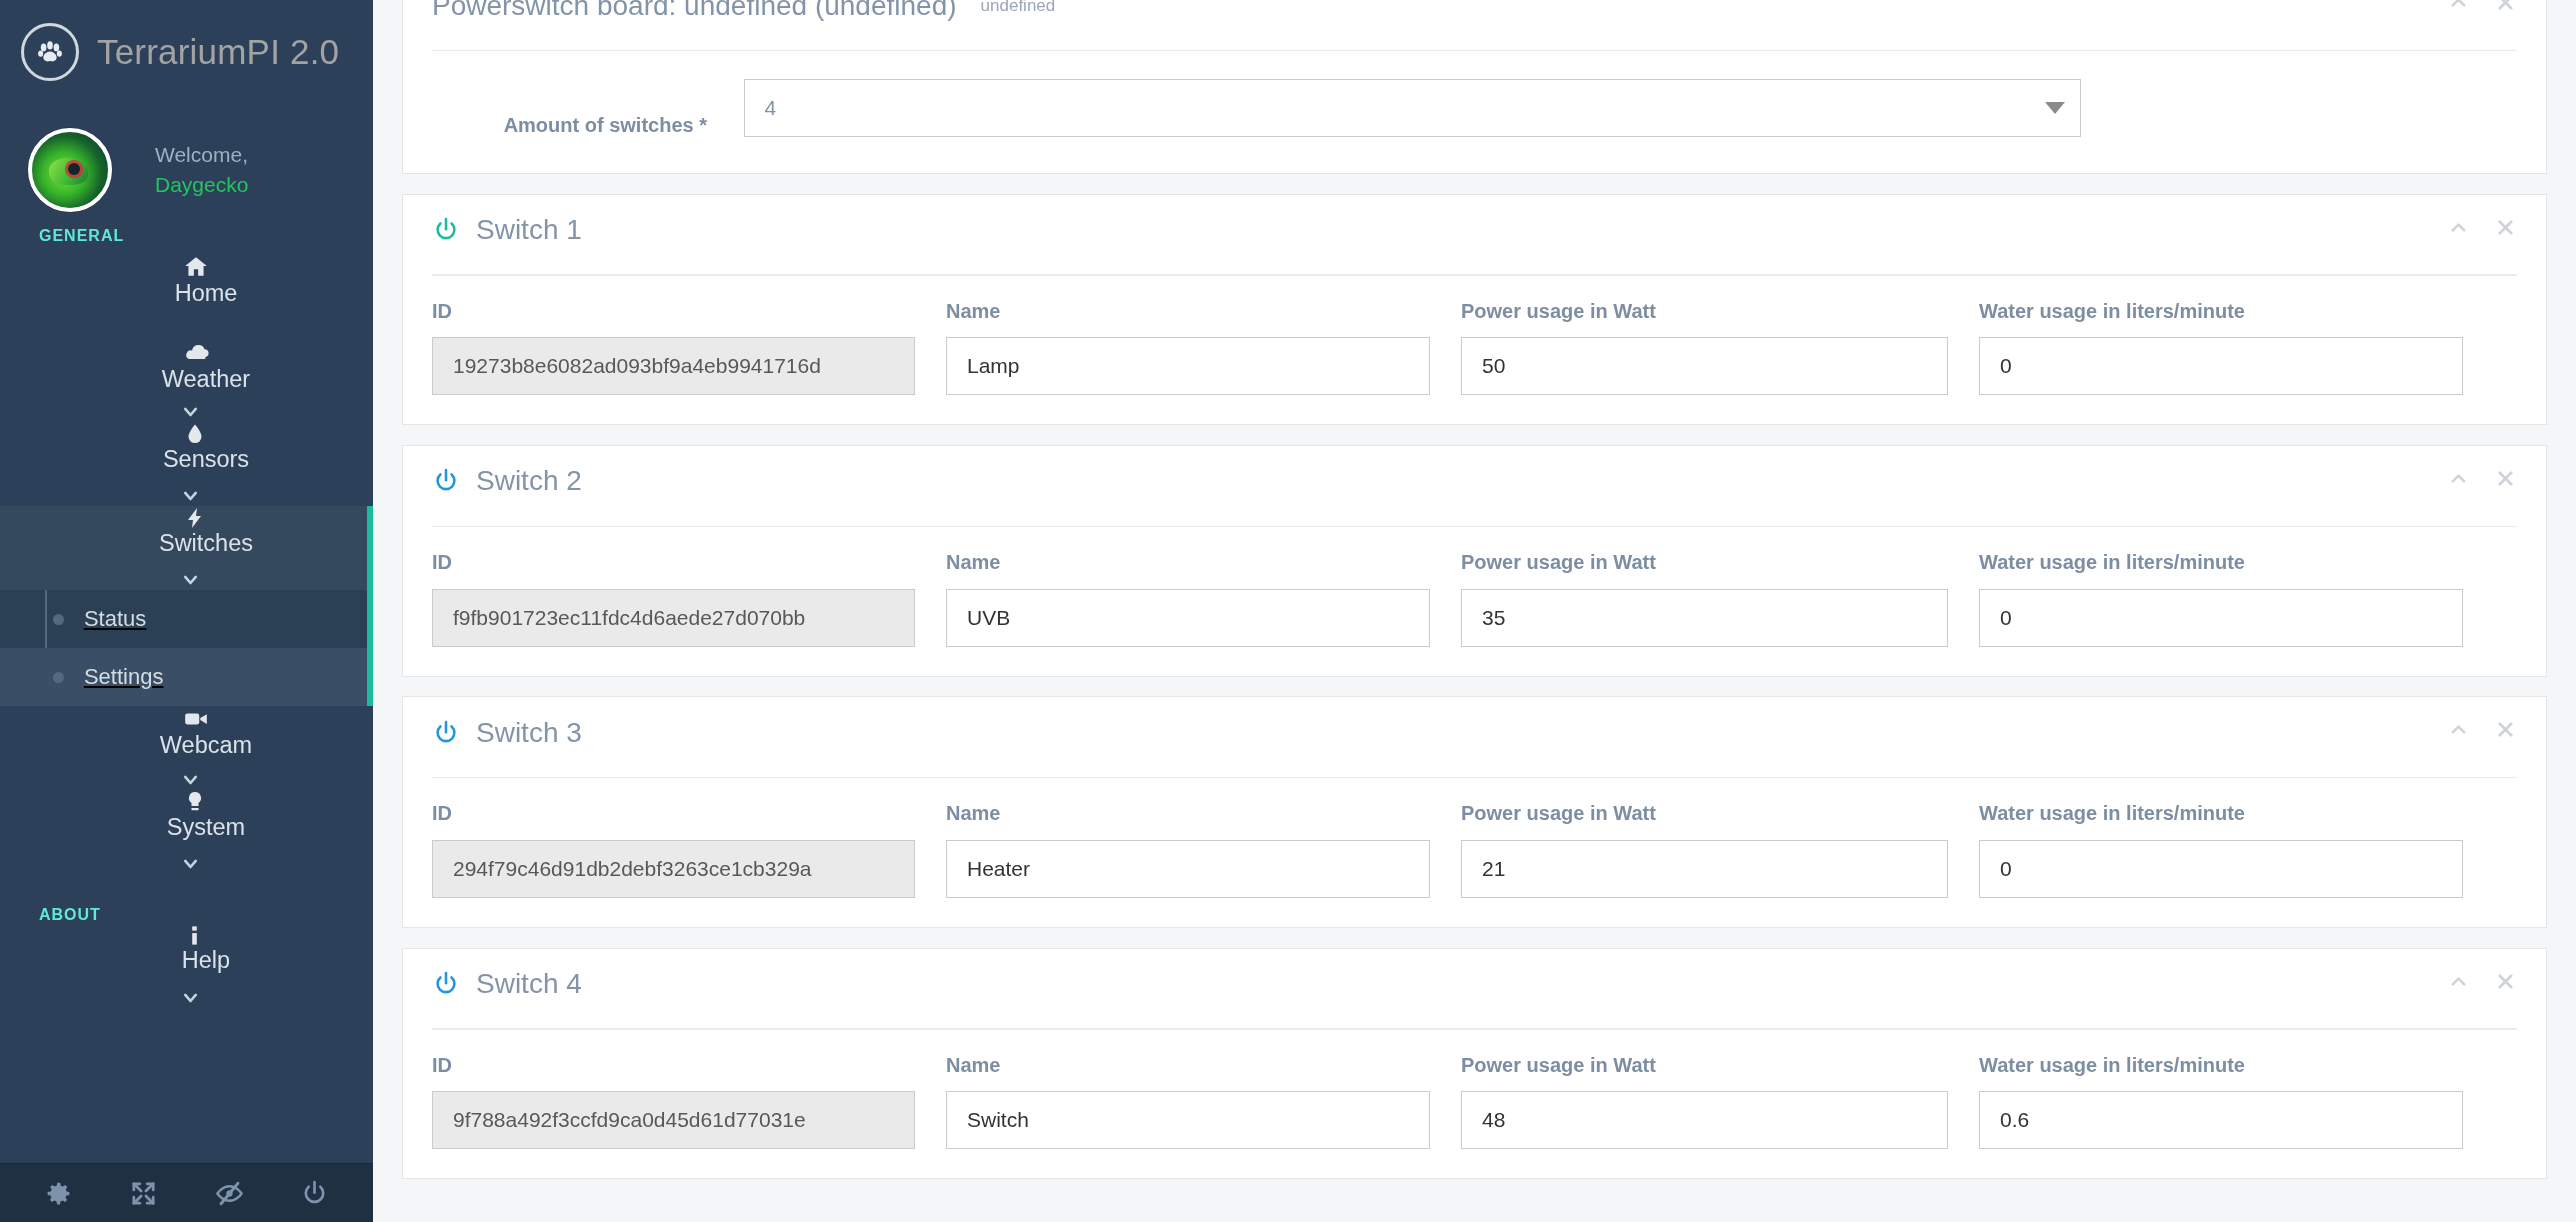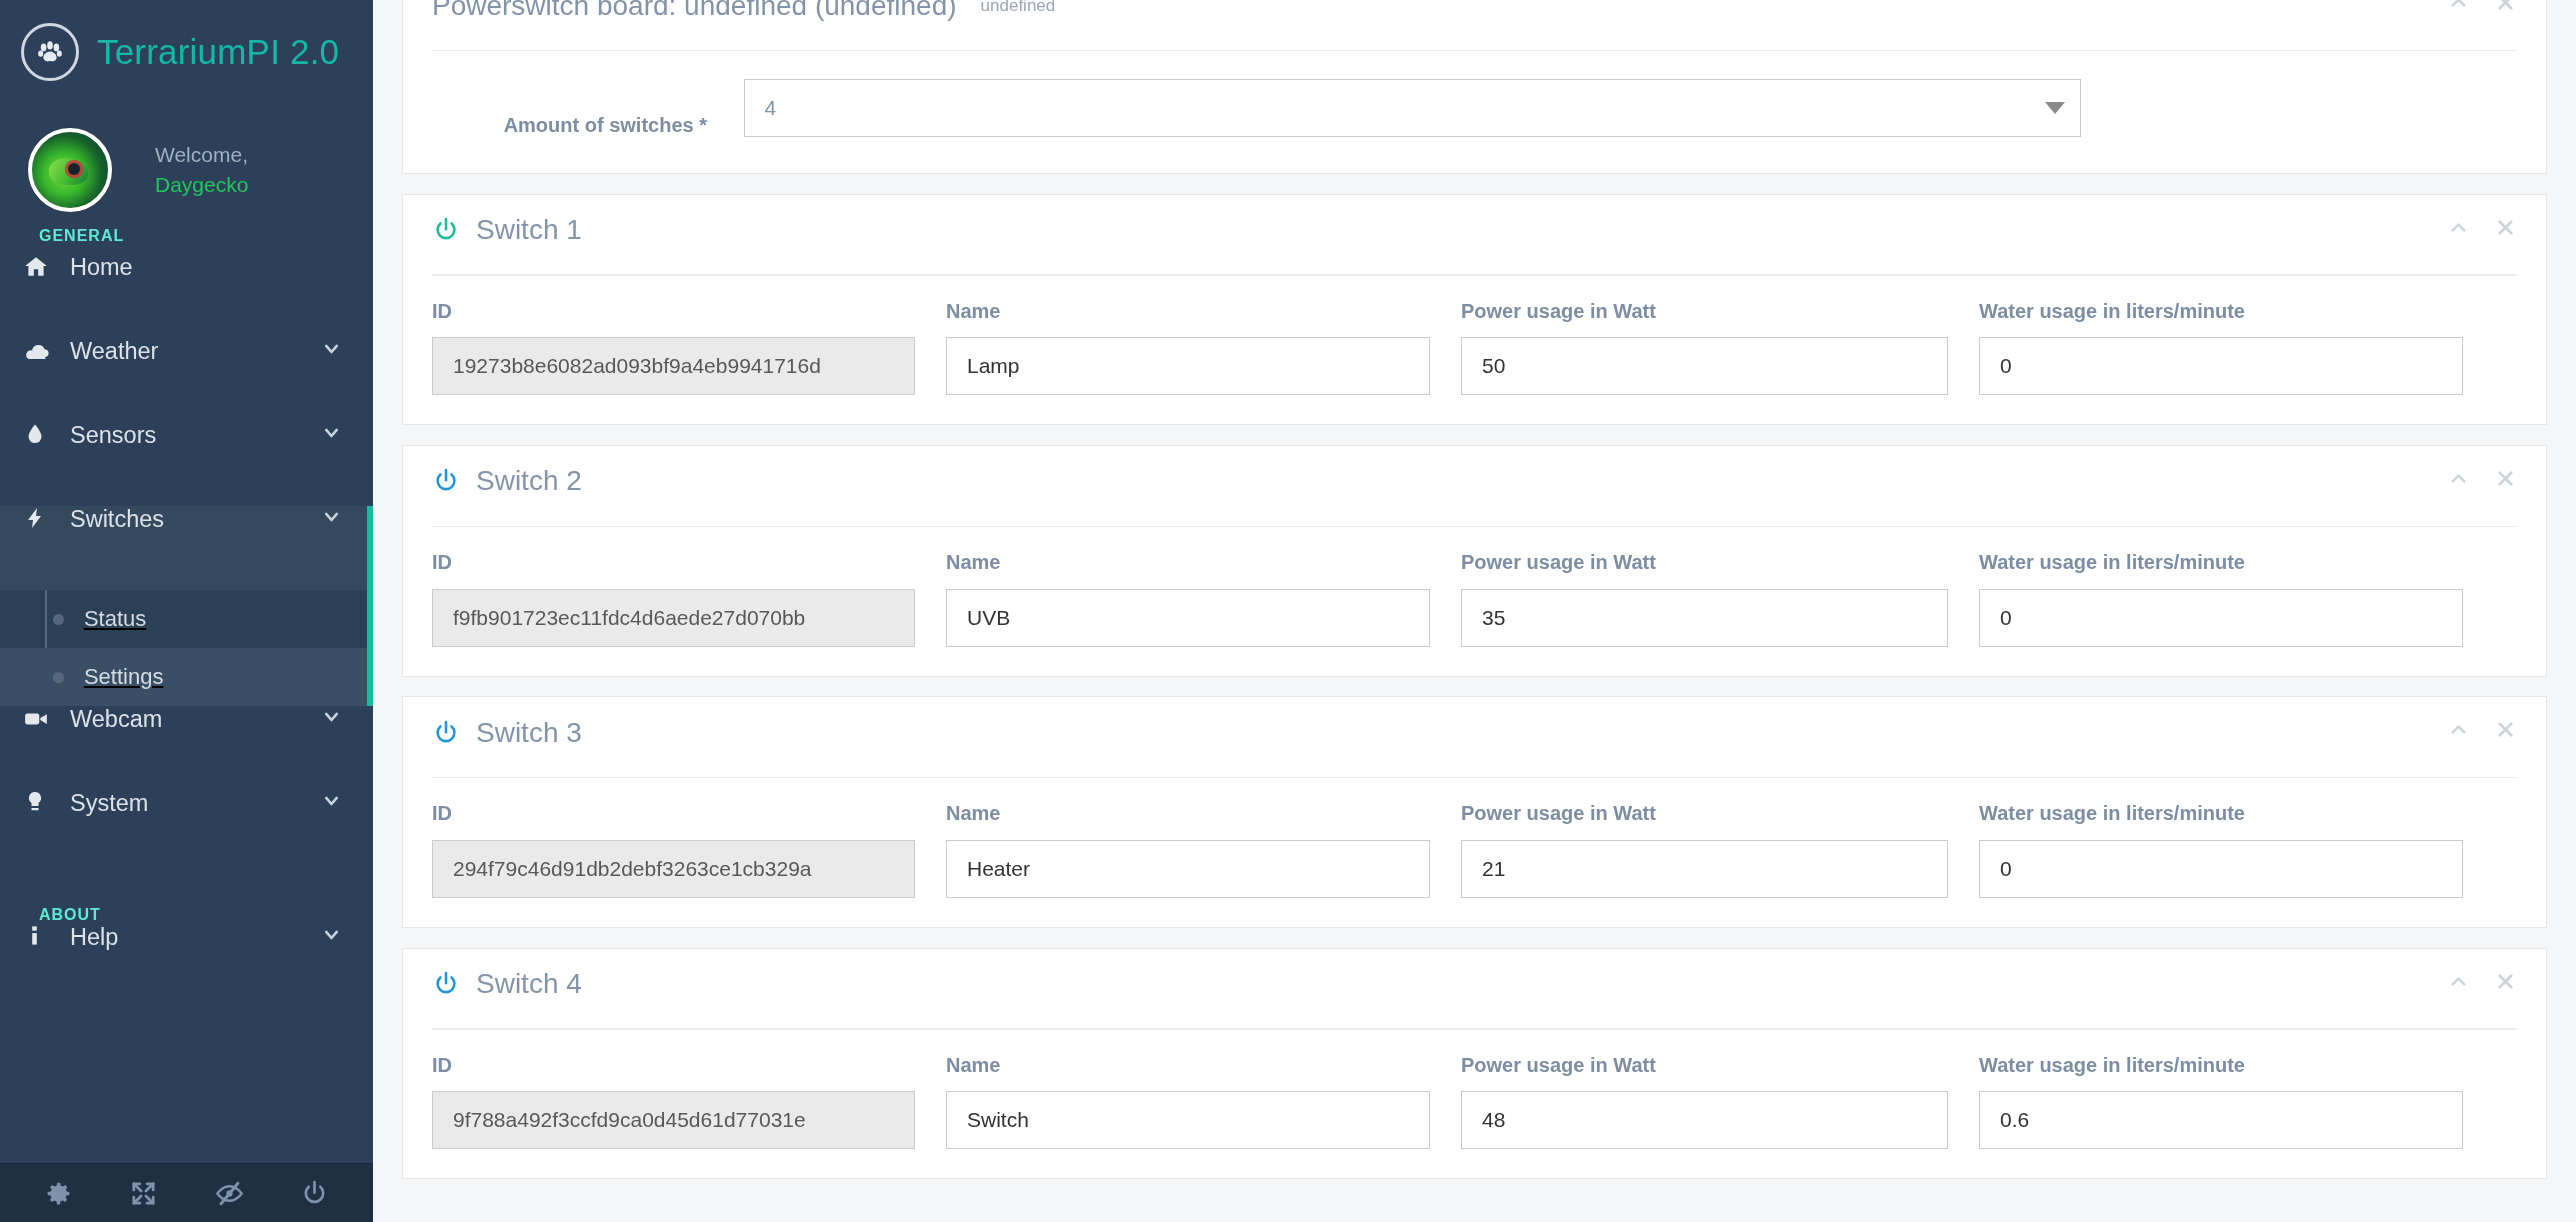--- a/index.html
+++ b/index.html
@@ -37,21 +37,21 @@
     flex-shrink: 0;
   }
   .brand-logo {
     width: 58px; height: 58px;
     border-radius: 50%;
     border: 3.2px solid #cfd7df;
     display: flex; align-items: center; justify-content: center;
     flex-shrink: 0;
   }
   .brand-title {
-    color: #14b8a6;
+    color: #a3a3a3;
     font-size: 35px;
     font-weight: 400;
     letter-spacing: 0.2px;
     white-space: nowrap;
   }
 
   .userpanel {
     display: flex;
     align-items: center;
     padding: 24px 0 0 28px;
@@ -102,25 +102,26 @@
     font-weight: bold;
     letter-spacing: 1px;
     padding: 14.6px 0 0 39px;
     flex-shrink: 0;
   }
   .section-hdr.about { padding-top: 32px; }
 
   .nav { margin-top: 9.7px; }
   .nav-item {
     display: flex;
-    align-items: flex-start;
+    align-items: center;
     height: 84px;
-    padding-left: 23px;
+    padding-left: 39px;
     position: relative;
     cursor: pointer;
+    flex-direction: column;
   }
   .nav-item.active { background: #35495e; }
   .nav-item.active::after {
     content: "";
     position: absolute;
     right: 0; top: 0; bottom: 0;
     width: 6.5px;
     background: #1abc9c;
   }
   .nav-icon {

